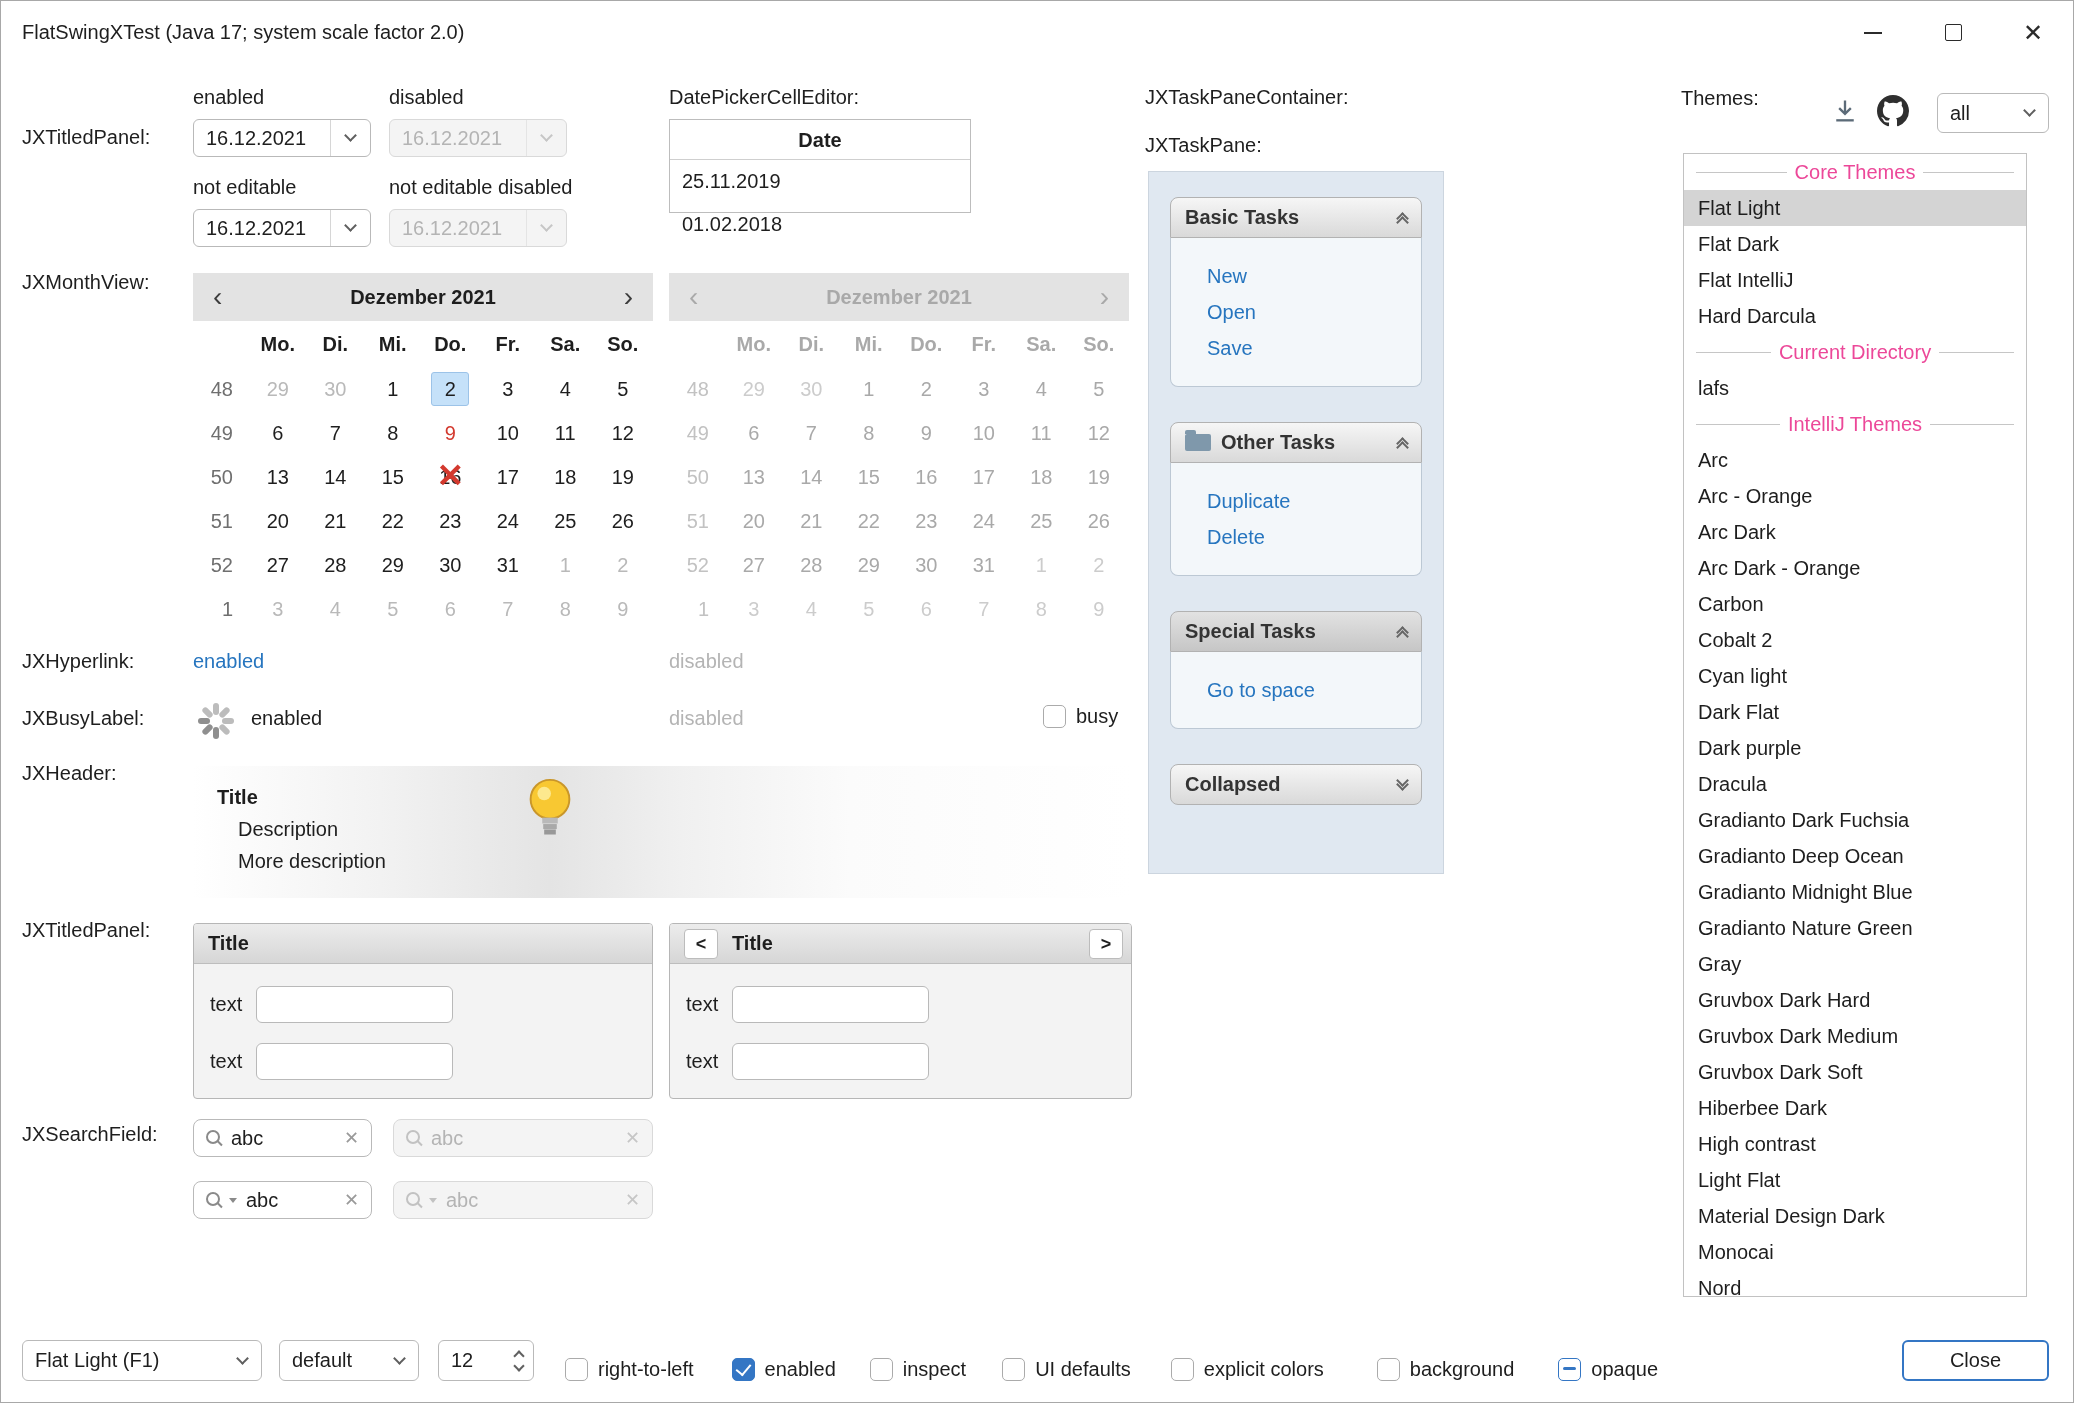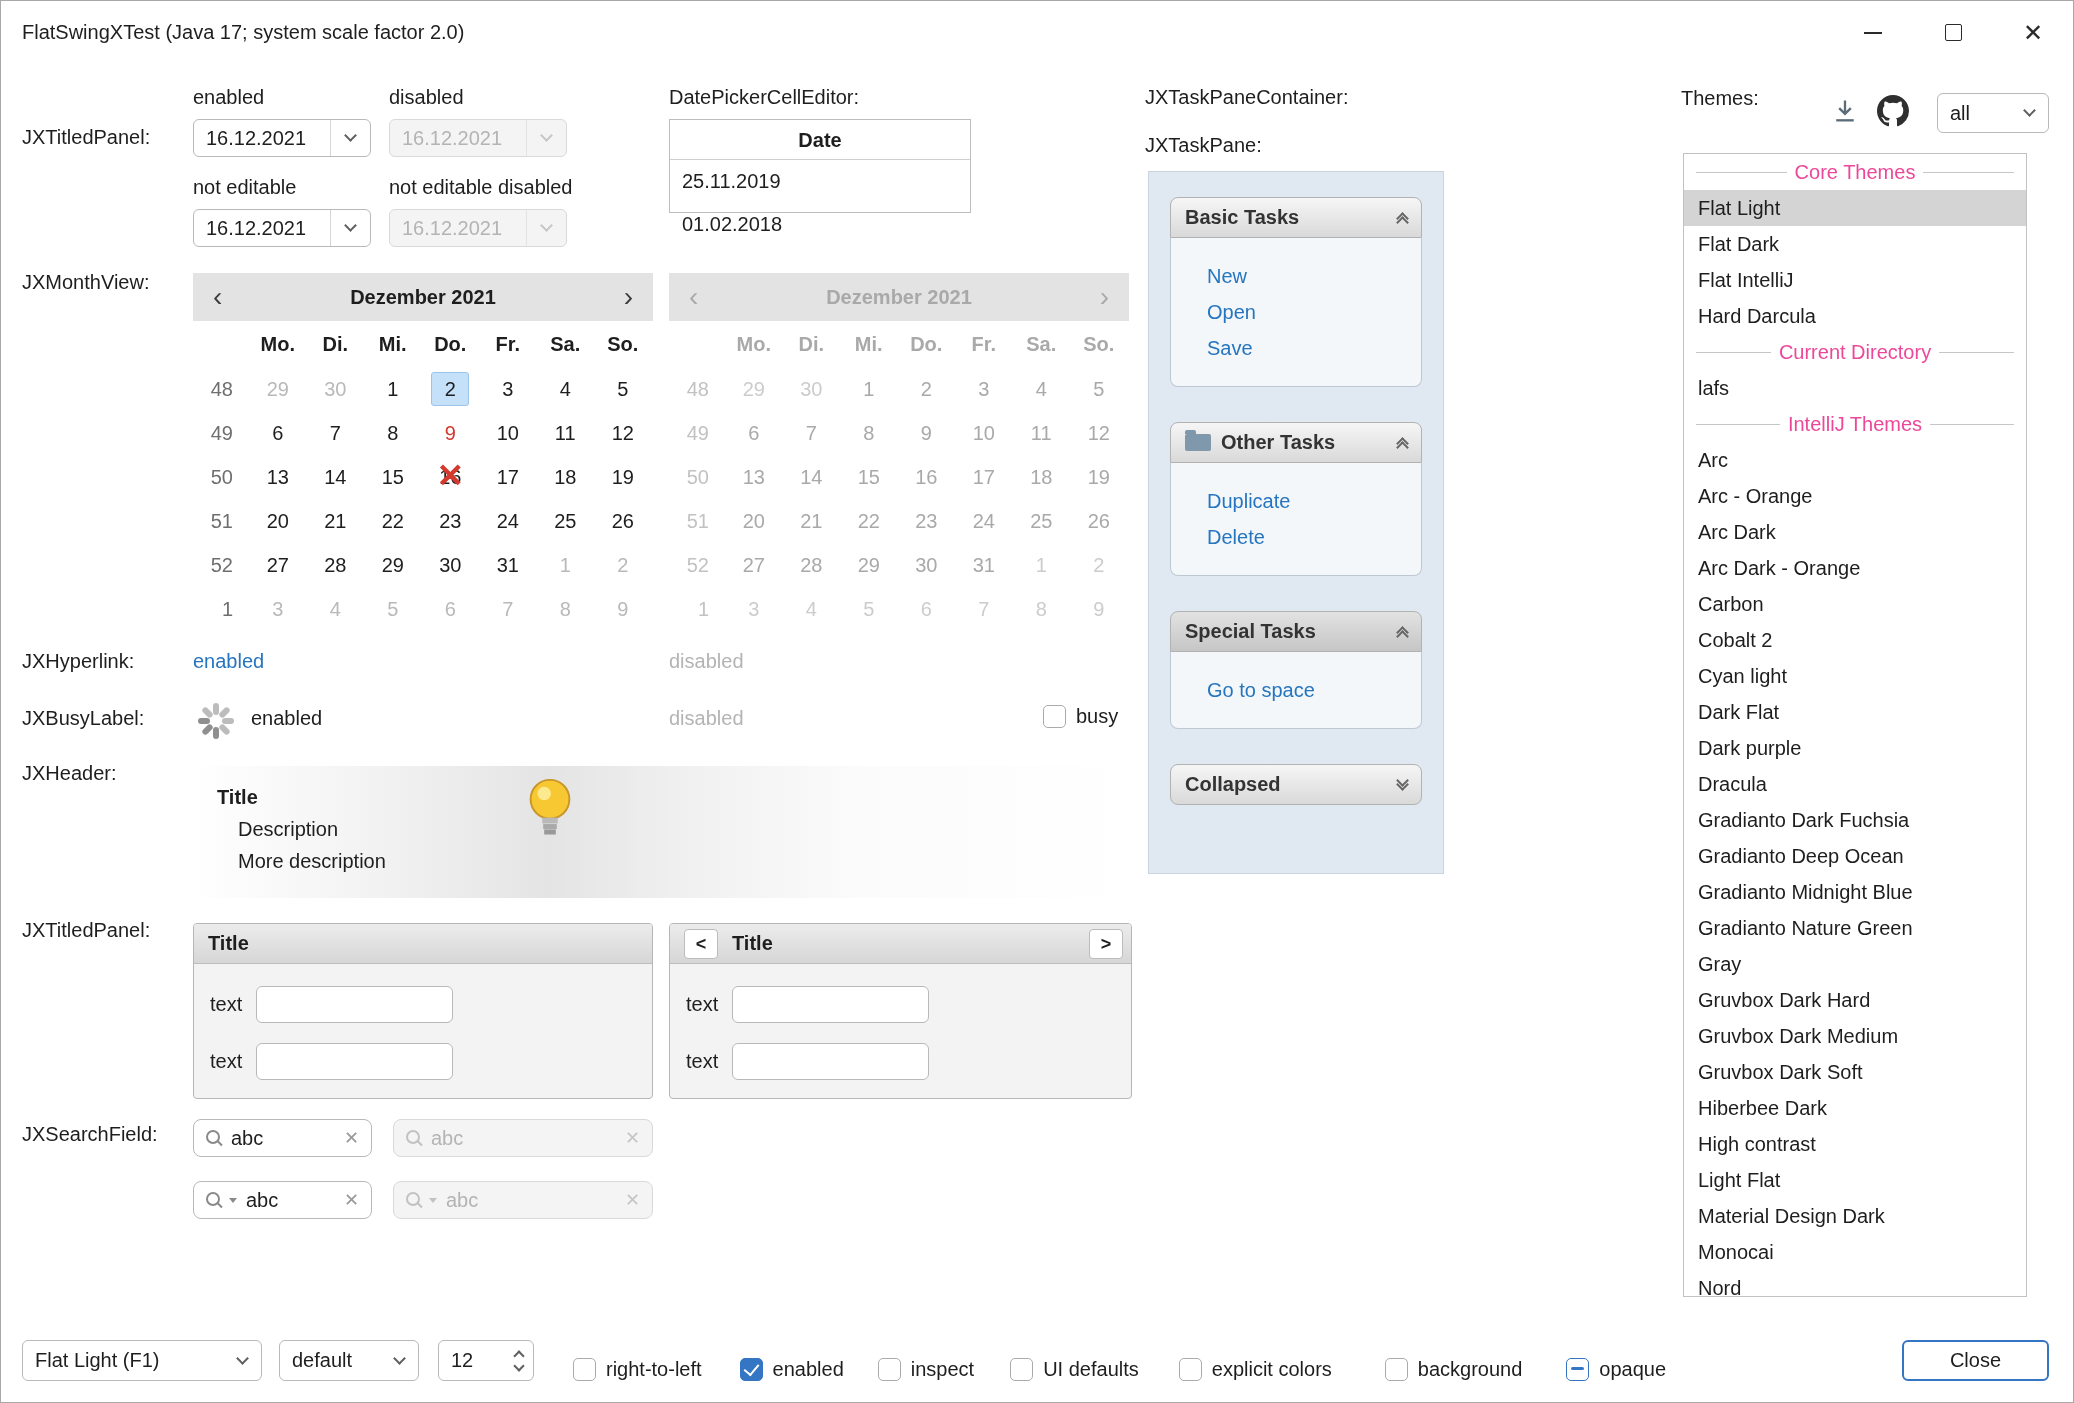--- a/index.html
+++ b/index.html
@@ -132,21 +132,21 @@
   
   #bottom-bar{position:absolute;left:21px;top:1339px;width:2027px;height:41px;display:flex;align-items:flex-end}
   .w240{width:240px;height:41px}
   .w140{width:140px;height:41px;margin-left:17px}
   .spinner{display:flex;align-items:center;border:1px solid #b9b9b9;border-radius:6px;background:#fff;width:96px;height:41px;padding-left:12px;margin-left:19px}
   .spin-arrows{margin-left:auto;margin-right:10px;display:flex;flex-direction:column;gap:5px}
   .schev{width:8px;height:8px;border-right:2px solid #606060;border-bottom:2px solid #606060;display:block}
   .schev.up{transform:rotate(-135deg)}
   .schev.down{transform:rotate(45deg);margin-top:-3px}
   #bottom-checkboxes{display:contents}
-  #bottom-checkboxes .cbwrap:nth-of-type(1){margin-left:39px}
+  #bottom-checkboxes .cbwrap:nth-of-type(1){margin-left:31px}
   #bottom-checkboxes .cbwrap:nth-of-type(2){margin-left:38px}
   #bottom-checkboxes .cbwrap:nth-of-type(3){margin-left:34px}
   #bottom-checkboxes .cbwrap:nth-of-type(4){margin-left:36px}
   #bottom-checkboxes .cbwrap:nth-of-type(5){margin-left:40px}
   #bottom-checkboxes .cbwrap:nth-of-type(6){margin-left:53px}
   #bottom-checkboxes .cbwrap:nth-of-type(7){margin-left:44px}
   .close-btn{margin-left:auto;width:147px;height:41px;background:#fff;border:2px solid #3476c4;border-radius:6px;display:flex;align-items:center;justify-content:center}
 </style>
 </head>
 <body>

